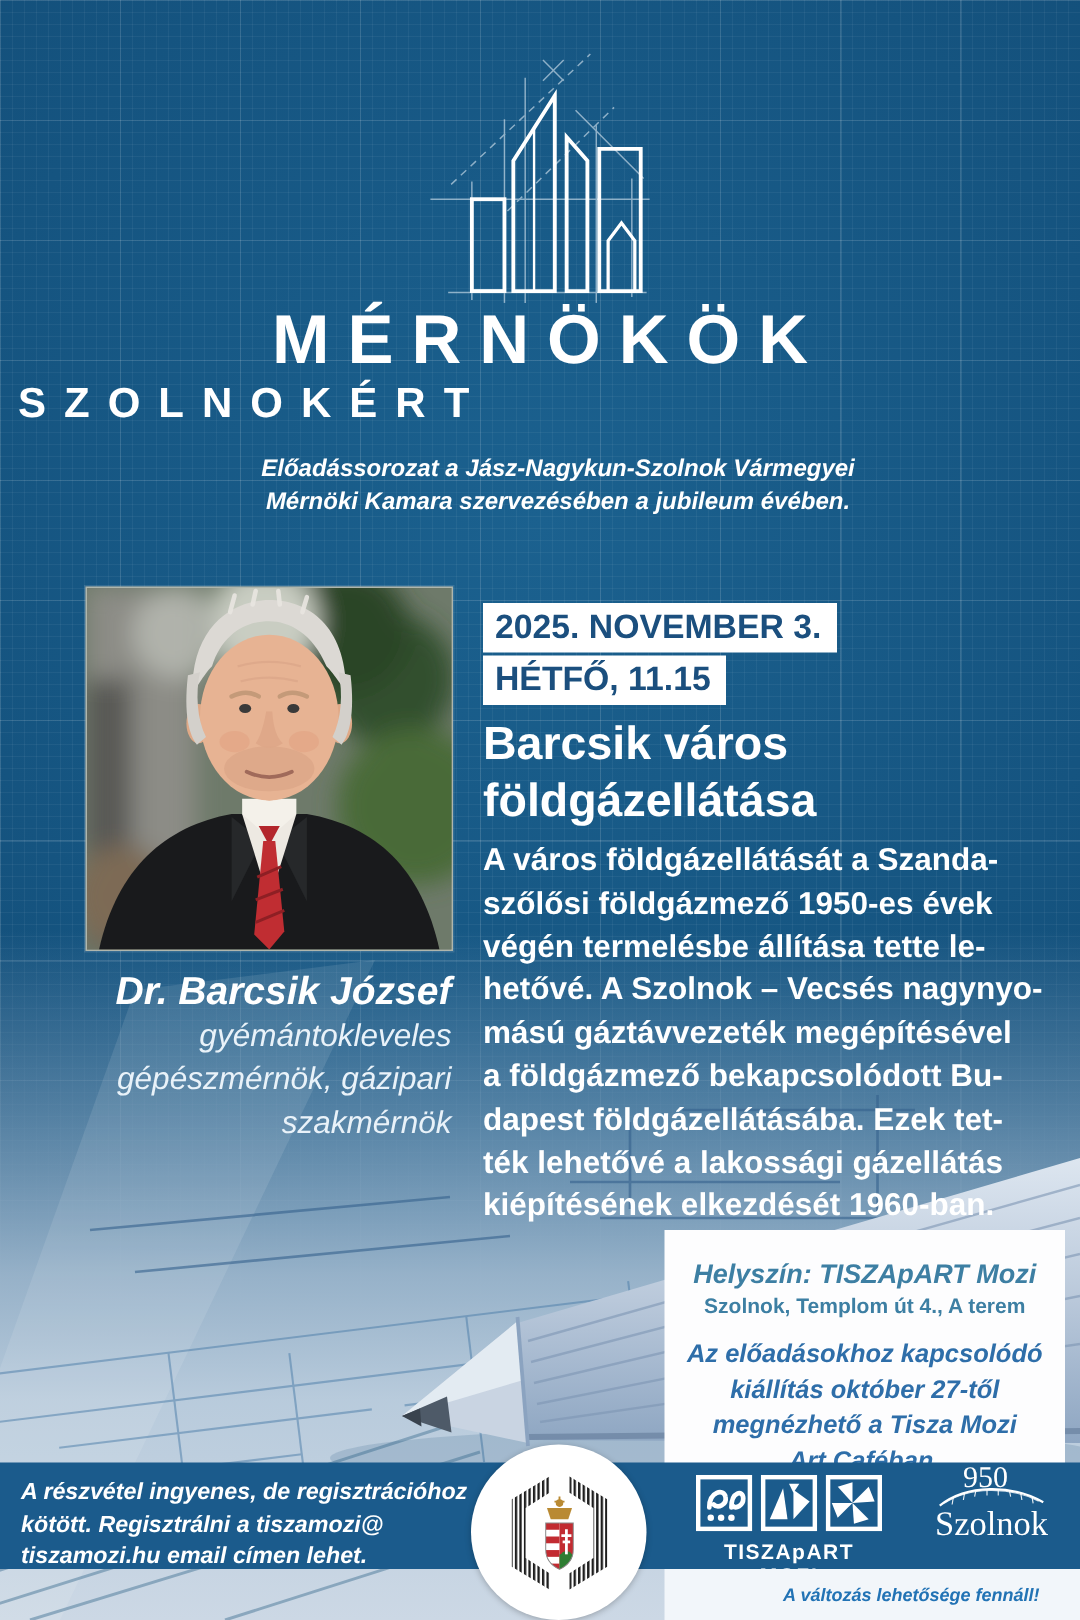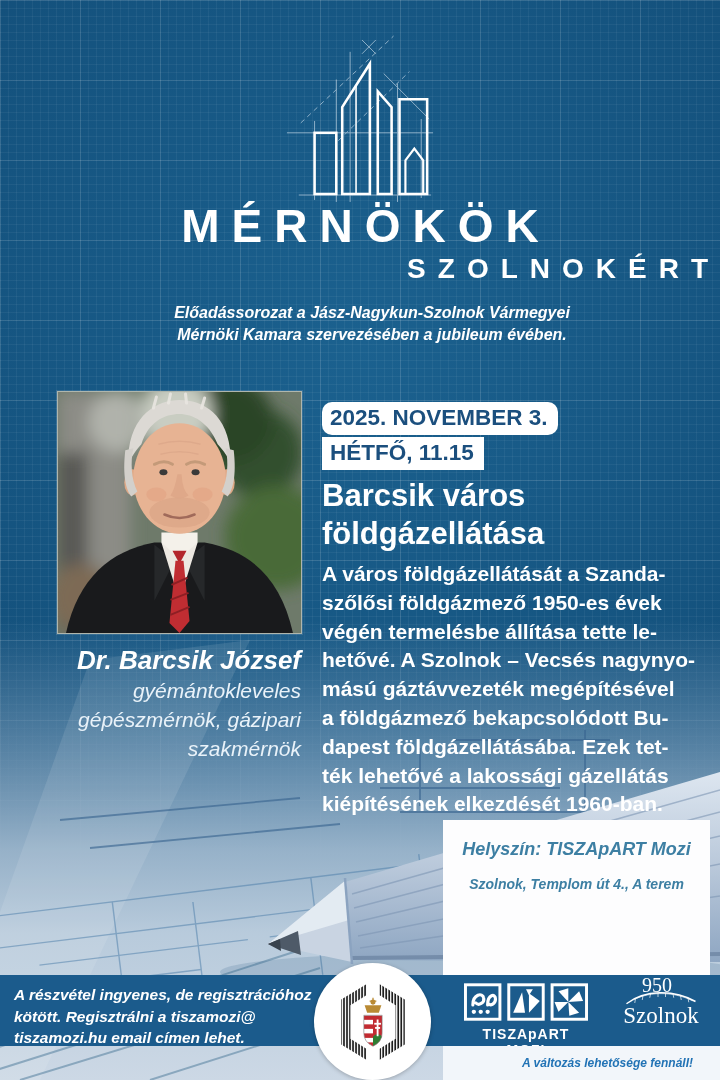--- a/index.html
+++ b/index.html
@@ -33,21 +33,21 @@
             mask-image:linear-gradient(#000 70%, transparent 100%);
   }
   .blueprint-scene{position:absolute;left:0;top:620px;width:720px;height:460px;}
   
   .logo-mark{position:absolute;left:281px;top:34px;width:158px;height:168px;}
   .brand-title{
     position:absolute;left:0;top:199px;width:720px;text-align:center;
     font-size:46px;font-weight:bold;letter-spacing:12px;text-indent:12px;
   }
   .brand-sub{
-    position:absolute;left:0;top:253px;width:720px;text-align:right;
+    position:absolute;left:0;top:253px;width:720px;text-align:left;
     font-size:28px;font-weight:bold;letter-spacing:12px;text-indent:12px;
   }
   .series-intro{
     position:absolute;left:12px;top:302px;width:720px;text-align:center;
     font-size:16px;font-weight:bold;font-style:italic;line-height:22px;
   }
   .ml{white-space:pre-line;}
   
   .portrait{
     position:absolute;left:57px;top:391px;width:243px;height:241px;
@@ -59,37 +59,37 @@
   .speaker{position:absolute;left:10px;top:645px;width:291px;text-align:right;}
   .speaker-name{font-size:26px;font-weight:bold;font-style:italic;}
   .speaker-titles{
     margin-top:0;font-size:21px;font-style:italic;line-height:29px;color:#e9f2f9;
   }
   
   .badge{
     position:absolute;left:322px;background:#fff;color:var(--badge-text);
     font-weight:bold;font-size:22.5px;padding:4px 10px 4px 8px;line-height:1.1;
   }
-  .badge1{top:402px;border-radius:10px;}
+  .badge1{top:402px;}
   .badge2{top:437px;}
   .talk-title{
     position:absolute;left:322px;top:477px;width:390px;
     font-size:31px;font-weight:bold;line-height:38px;
   }
   .talk-abstract{
     position:absolute;left:322px;top:560px;width:392px;
     font-size:21px;font-weight:bold;line-height:28.8px;
   }
   
   .venue-box{
     position:absolute;left:443px;top:820px;width:267px;height:187px;
     background:#fdfdfe;text-align:center;box-sizing:border-box;padding-top:19px;
   }
   .venue-name{font-size:18px;font-weight:bold;font-style:italic;color:var(--venue-teal);}
-  .venue-address{margin-top:16px;font-size:14px;font-weight:bold;font-style:italic;color:var(--venue-teal);}
+  .venue-address{margin-top:2px;font-size:14px;font-weight:bold;color:var(--venue-teal);}
   .exhibition-note{
     margin-top:13px;font-size:17px;font-weight:bold;font-style:italic;
     color:var(--venue-blue);line-height:23.5px;
   }
   
   .bottom-bar{position:absolute;left:0;top:975px;width:720px;height:71px;background:var(--bar);}
   .reg-text{
     position:absolute;left:14px;top:984px;width:320px;
     font-size:15.5px;font-weight:bold;font-style:italic;line-height:21.5px;
   }
@@ -295,20 +295,24 @@
 hetővé. A Szolnok – Vecsés nagynyo-
 mású gáztávvezeték megépítésével
 a földgázmező bekapcsolódott Bu-
 dapest földgázellátásába. Ezek tet-
 ték lehetővé a lakossági gázellátás
 kiépítésének elkezdését 1960-ban.</div>
 
   <div class="venue-box">
     <div class="venue-name">Helyszín: TISZApART Mozi</div>
     <div class="venue-address">Szolnok, Templom út 4., A terem</div>
+    <div class="exhibition-note ml">Az előadásokhoz kapcsolódó
+kiállítás október 27-től
+megnézhető a Tisza Mozi
+Art Caféban.</div>
   </div>
 
   <div class="bottom-bar"></div>
   <div class="reg-text ml">A részvétel ingyenes, de regisztrációhoz
 kötött. Regisztrálni a tiszamozi@
 tiszamozi.hu email címen lehet.</div>
 
   <div class="chamber-circle">
     <svg viewBox="0 0 100 110">
       <defs>

